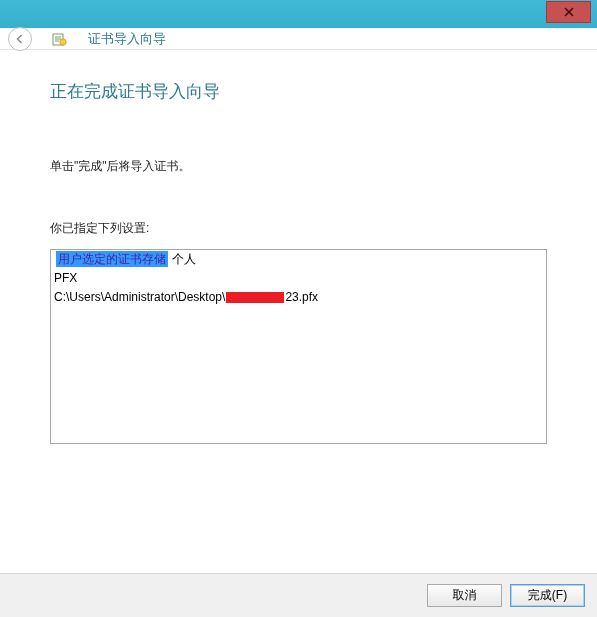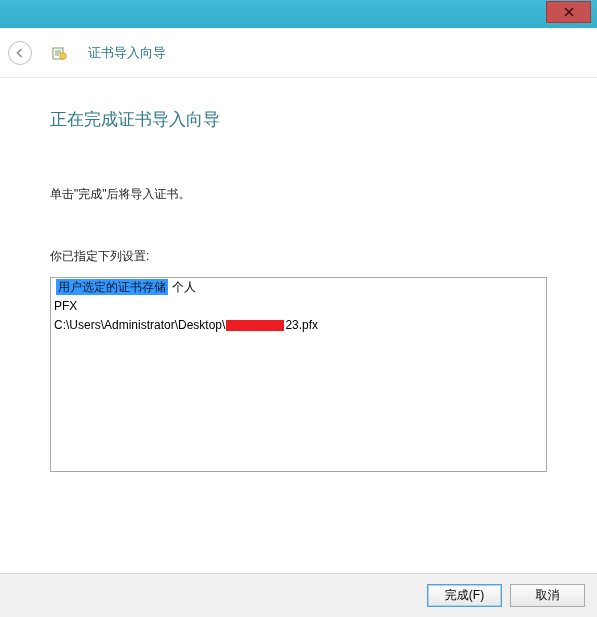--- a/index.html
+++ b/index.html
@@ -27,21 +27,21 @@
       justify-content: center;
       margin-right: 6px;
       margin-top: 1px;
       margin-bottom: 3px;
       height: 22px;
       cursor: pointer;
     }
     .close-btn svg { width: 10px; height: 10px; }
 
     .header {
-      height: 50px;
+      height: 22px;
       background: #fff;
       border-bottom: 1px solid #e6e6e6;
       display: flex;
       align-items: center;
       padding-left: 8px;
       gap: 20px;
     }
     .back-btn {
       width: 24px; height: 24px;
       border: 1px solid #bfbfbf;
@@ -98,21 +98,21 @@
     .settings-row .col1 {
       width: 118px;
       padding-left: 2px;
     }
     .settings-row .col2 {
       flex: 1;
       white-space: nowrap;
     }
     .row-selected .col1 span {
       background: #3399ff;
-      color: #0f172a;
+      color: #4c1d95;
       padding: 1px 2px;
     }
     .redact {
       display: inline-block;
       width: 58px;
       height: 11px;
       background: #ec1c24;
       vertical-align: middle;
       margin: 0 1px;
     }
@@ -189,15 +189,15 @@
     </div>
     <div class="settings-row">
       <div class="col2">
         <span>C:\Users\Administrator\Desktop\</span><span class="redact"></span><span>23.pfx</span>
       </div>
     </div>
   </div>
 </div>
 
 <div class="footer">
+  <button class="btn">取消</button>
   <button class="btn btn-default">完成(F)</button>
-  <button class="btn">取消</button>
 </div>
 
 </body></html>

